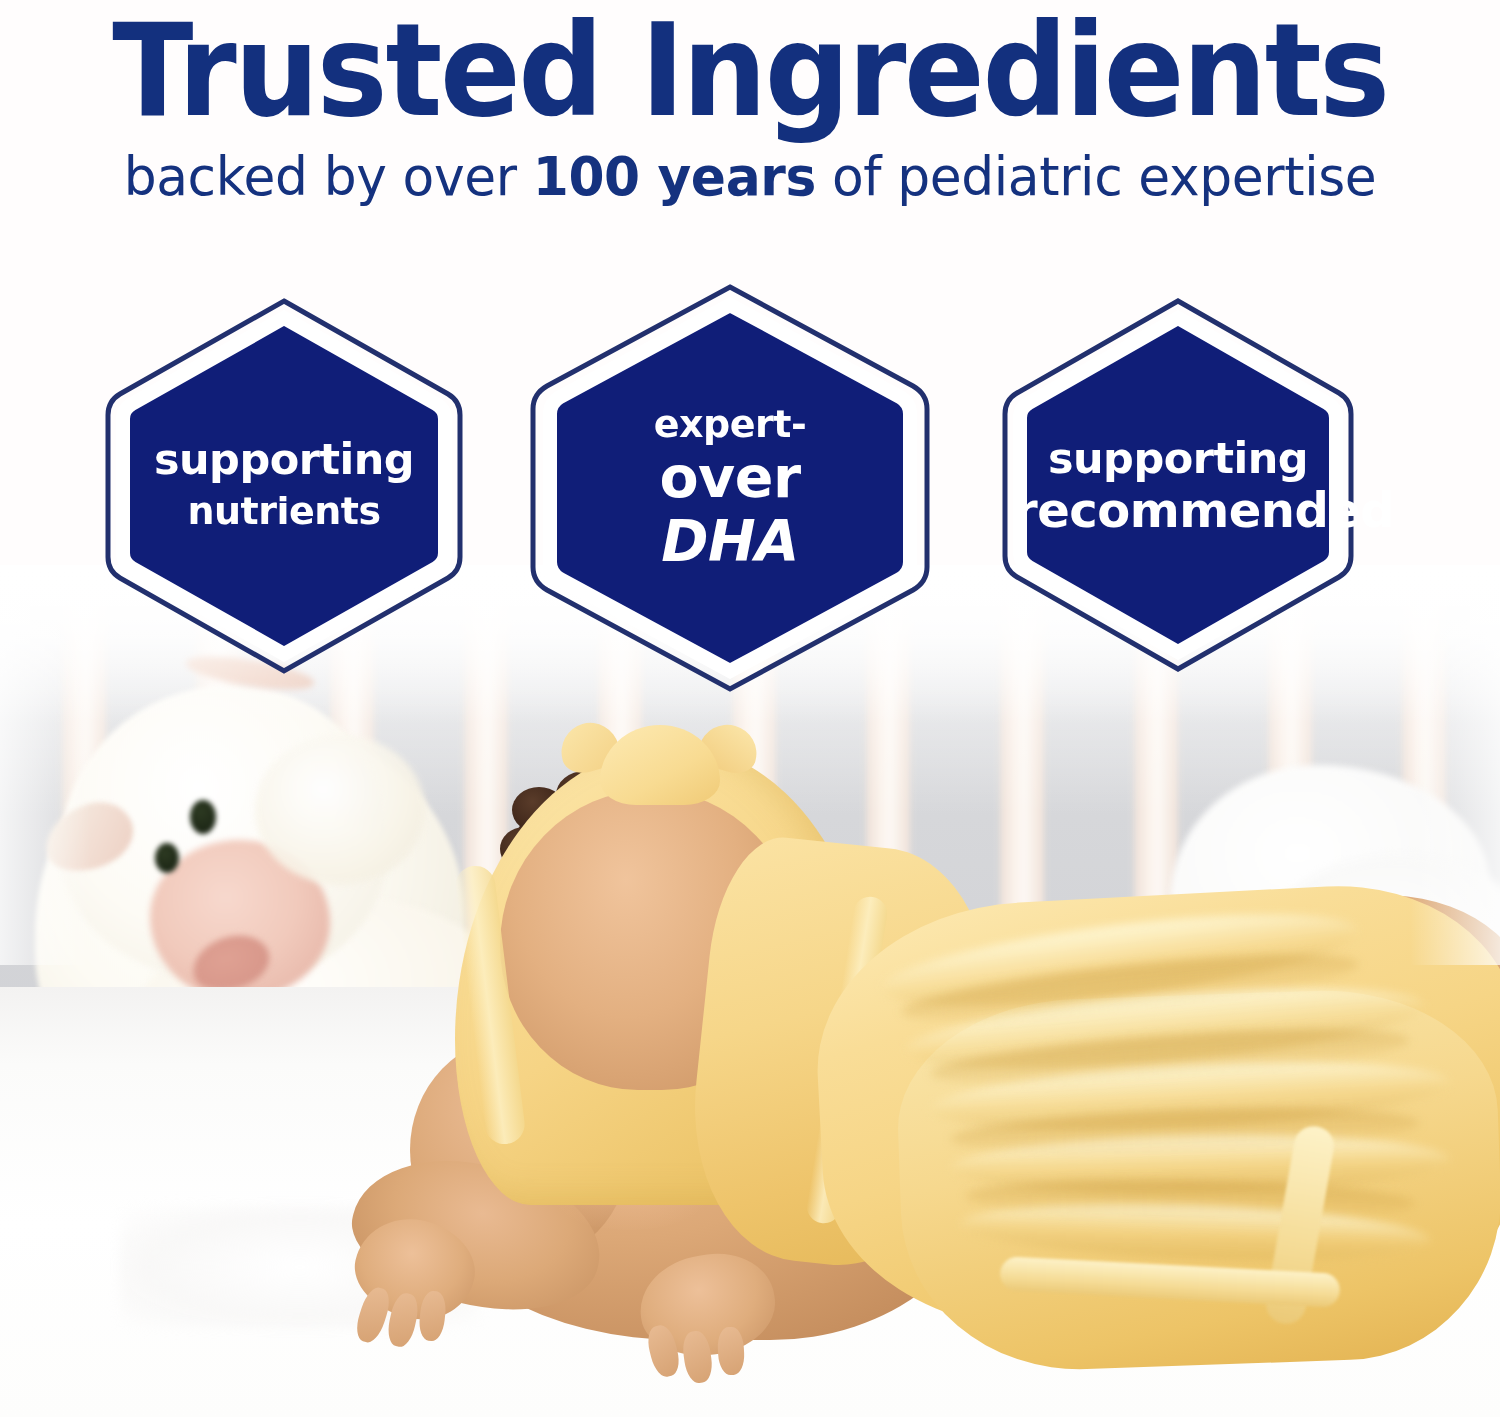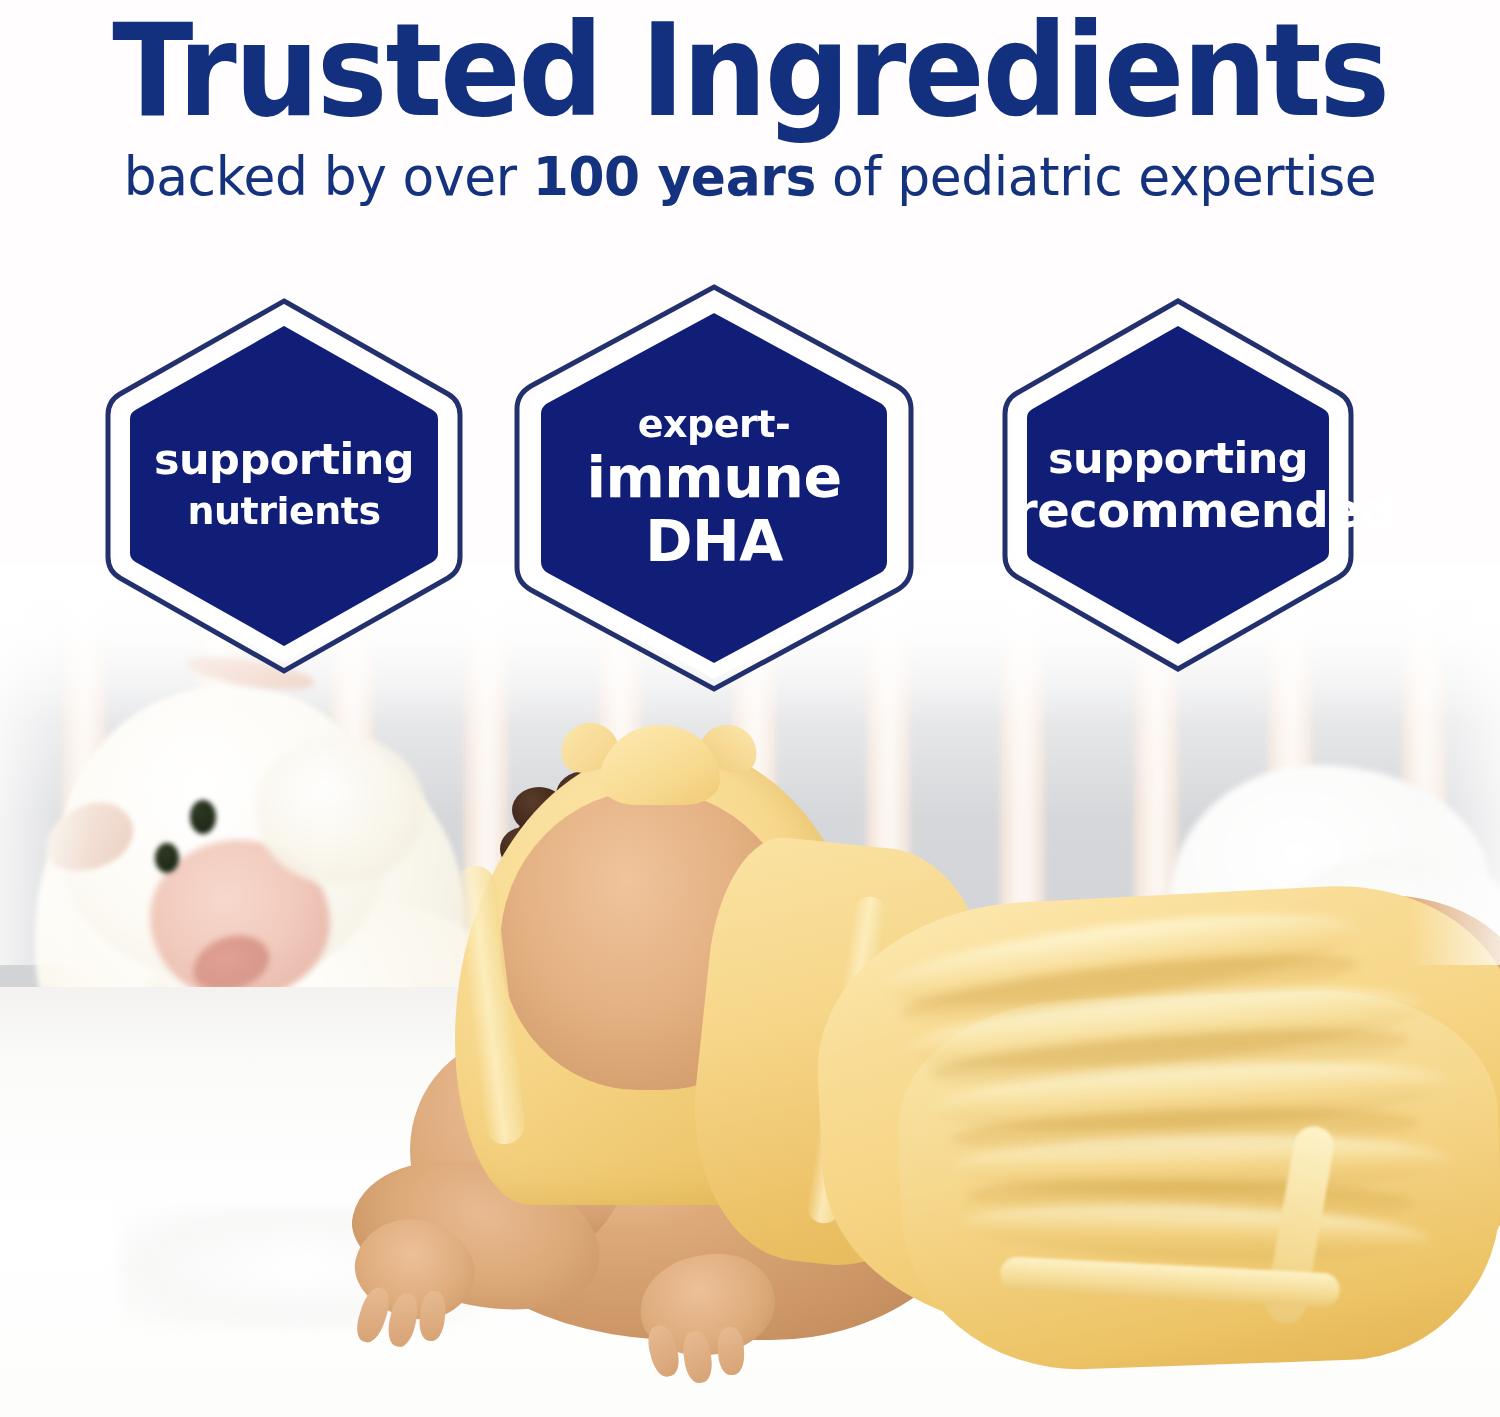--- a/index.html
+++ b/index.html
@@ -392,26 +392,26 @@
   }
   .bl{ display:block; white-space:nowrap; }
 
   
   #badge-growth{ left:103px; top:296px; width:362px; height:380px; }
   #badge-growth .l1{ font-size:52px; line-height:56px; }
   #badge-growth .l2{ font-size:43px; line-height:50px; }
   #badge-growth .l3{ font-size:38px; line-height:54px; }
 
   
-  #badge-dha{ left:512px; top:282px; width:404px; height:412px; }
+  #badge-dha{ left:528px; top:282px; width:404px; height:412px; }
   #badge-dha .l1{ font-size:38px; line-height:42px; }
   #badge-dha .l2{ font-size:38px; line-height:44px; }
   #badge-dha .l3{ font-size:57px; line-height:64px; }
   #badge-dha .l4{ font-size:57px; line-height:64px; }
-  #badge-dha .l5{ font-size:57px; line-height:64px; }
+  #badge-dha .l5{ font-size:57px; line-height:64px;font-style:italic; }
 
   
   #badge-immune{ left:1000px; top:296px; width:356px; height:378px; }
   #badge-immune .l1{ font-size:52px; line-height:56px; }
   #badge-immune .l2{ font-size:43px; line-height:50px; }
   #badge-immune .l3{ font-size:48px; line-height:54px; }
 </style>
 </head>
 <body>
 
@@ -562,21 +562,21 @@
       </div>
     </div>
 
     <div class="badge" id="badge-dha">
       <svg width="404" height="412" viewBox="0 0 404 412" aria-hidden="true">
         <path d="M202 5 L385 104 Q399 112 399 127 L399 285 Q399 300 385 308 L202 407 L19 308 Q5 300 5 285 L5 127 Q5 112 19 104 Z" fill="none" stroke="#22306e" stroke-width="5"></path>
         <path d="M202 23 L372 115 Q382 121 382 132 L382 280 Q382 291 372 297 L202 389 L32 297 Q22 291 22 280 L22 132 Q22 121 32 115 Z" fill="#101e78" stroke="#ffffff" stroke-width="14"></path>
       </svg>
       <div class="badge-text">
         <span class="bl l1">expert-</span>
-        <span class="bl l3">immune</span>
+        <span class="bl l3">over</span>
         <span class="bl l5">DHA</span>
       </div>
     </div>
 
     <div class="badge" id="badge-immune">
       <svg width="356" height="378" viewBox="0 0 356 378" aria-hidden="true">
         <path d="M178 5 L339 97 Q351 104 351 118 L351 260 Q351 274 339 281 L178 373 L17 281 Q5 274 5 260 L5 118 Q5 104 17 97 Z" fill="none" stroke="#22306e" stroke-width="5"></path>
         <path d="M178 22 L327 107 Q336 112 336 122 L336 256 Q336 266 327 271 L178 356 L29 271 Q20 266 20 256 L20 122 Q20 112 29 107 Z" fill="#101e78" stroke="#ffffff" stroke-width="14"></path>
       </svg>
       <div class="badge-text">

